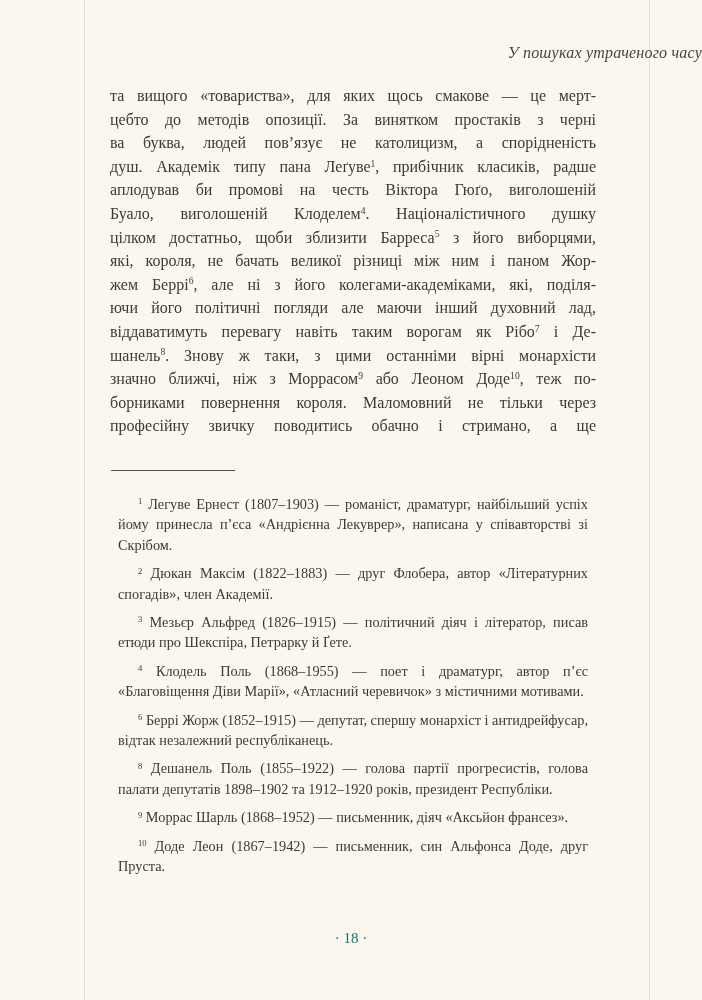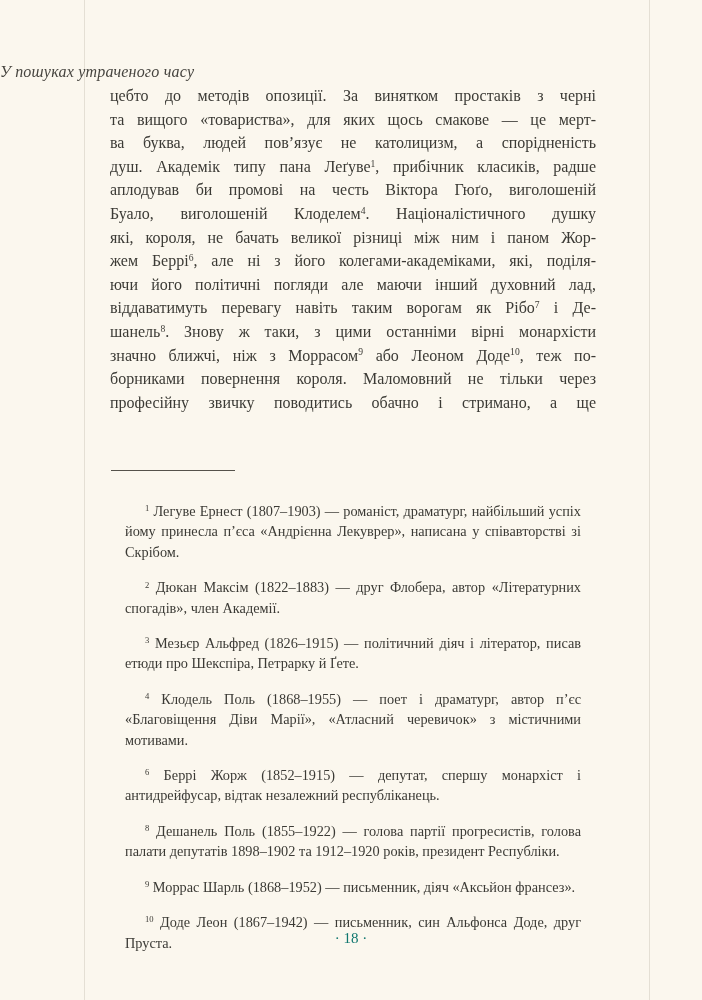--- a/index.html
+++ b/index.html
@@ -13,63 +13,64 @@
     width: 702px; height: 1000px;
     background: var(--paper, #fbf7ee);
     color: var(--ink, #3b3a35);
     overflow: hidden;
   }
   .edge { position: absolute; top: 0; bottom: 0; width: 1px; background: rgba(110,100,80,0.16); }
   .edge.left  { left: 84px; }
   .edge.right { left: 649px; }
   .running-header {
     position: absolute; top: 44px; left: 0; width: 100%;
-    text-align: left; font-style: italic;
-    font-size: 16px; color: #46443f; letter-spacing: 0.2px; margin-top: 19px;
+    text-align: right; font-style: italic;
+    font-size: 16px; color: #46443f; letter-spacing: 0.2px;
   }
   .body-text {
     position: absolute; top: 84px; left: 110px; width: 486px;
     font-size: 16px; line-height: 23.6px;
   }
   .bodyline { text-align: justify; text-align-last: justify; }
   sup {
     font-size: 0.6em; line-height: 0;
     vertical-align: baseline; position: relative; top: -0.55em;
   }
   .fnrule {
     position: absolute; top: 470px; left: 111px;
     width: 124px; height: 1px;
     background: var(--rule, #55524b);
   }
   .footnotes {
     position: absolute; top: 486px; left: 110px; width: 486px;
     font-size: 14.3px; line-height: 20.4px;
   }
-  .footnote { margin: 15px; text-indent: 20px; text-align: justify; }
+  .footnote { margin: 8px; text-indent: 20px; text-align: justify; }
   .page-number {
     position: absolute; top: 930px; left: 0; width: 100%;
     text-align: center; font-size: 15px; color: #0f766e;
   }
 </style>
 </head>
 <body>
 
 <div class="page">
   <div class="edge left"></div>
   <div class="edge right"></div>
 
   <div class="running-header">У пошуках утраченого часу</div>
 
   <div class="body-text">
+      <div class="bodyline">та вищого «товариства», для яких щось смакове — це мерт-</div>
       <div class="bodyline">цебто до методів опозиції. За винятком простаків з черні</div>
-      <div class="bodyline">та вищого «товариства», для яких щось смакове — це мерт-</div>
       <div class="bodyline">ва буква, людей пов’язує не католицизм, а спорідненість</div>
       <div class="bodyline">душ. Академік типу пана Леґуве<sup>1</sup>, прибічник класиків, радше</div>
       <div class="bodyline">аплодував би промові на честь Віктора Гюґо, виголошеній</div>
       <div class="bodyline">Буало, виголошеній Клоделем<sup>4</sup>. Націоналістичного душку</div>
+      <div class="bodyline">цілком достатньо, щоби зблизити Барреса<sup>5</sup> з його виборцями,</div>
       <div class="bodyline">які, короля, не бачать великої різниці між ним і паном Жор-</div>
       <div class="bodyline">жем Беррі<sup>6</sup>, але ні з його колегами-академіками, які, поділя-</div>
       <div class="bodyline">ючи його політичні погляди але маючи інший духовний лад,</div>
       <div class="bodyline">віддаватимуть перевагу навіть таким ворогам як Рібо<sup>7</sup> і Де-</div>
       <div class="bodyline">шанель<sup>8</sup>. Знову ж таки, з цими останніми вірні монархісти</div>
       <div class="bodyline">значно ближчі, ніж з Моррасом<sup>9</sup> або Леоном Доде<sup>10</sup>, теж по-</div>
       <div class="bodyline">борниками повернення короля. Маломовний не тільки через</div>
       <div class="bodyline">професійну звичку поводитись обачно і стримано, а ще</div>
     </div>
 

